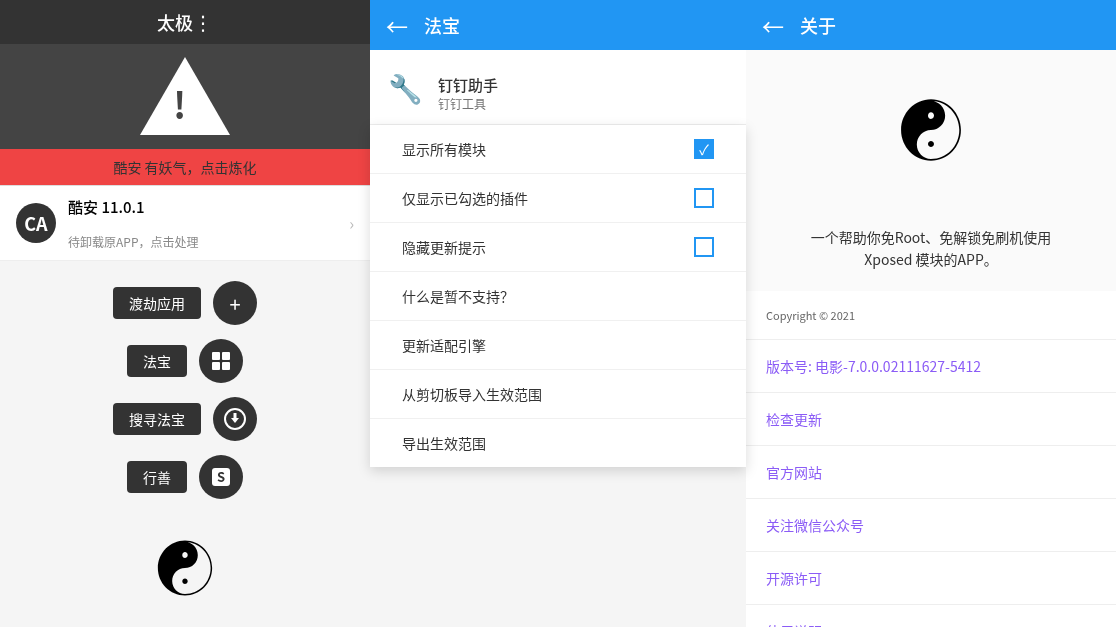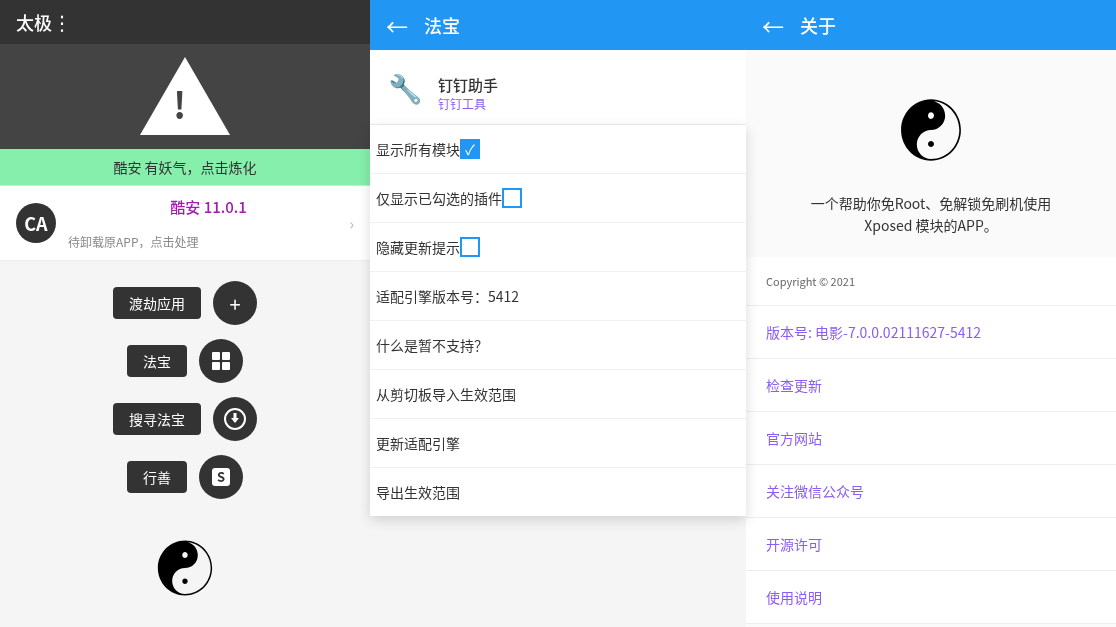--- a/index.html
+++ b/index.html
@@ -22,21 +22,21 @@
       flex-shrink: 0;
     }
 
     .left-header {
       background: #333;
       color: white;
       height: 50px;
       display: flex;
       align-items: center;
       padding: 0 16px;
-      justify-content: flex-start;
+      justify-content: center;
     }
 
     .left-header-title {
       font-size: 18px;
       font-weight: 500;
     }
 
     .dots-icon {
       font-size: 20px;
       color: white;
@@ -64,21 +64,21 @@
       content: '!';
       position: absolute;
       top: 20px;
       left: -12px;
       color: #444;
       font-size: 36px;
       font-weight: bold;
     }
 
     .warning-text {
-      background: #86efac;
+      background: #ef4444;
       text-align: center;
       padding: 8px;
       font-size: 14px;
       color: #333;
       border-bottom: 1px solid #ddd;
     }
 
     .app-row {
       background: white;
       display: flex;
@@ -97,21 +97,21 @@
       align-items: center;
       justify-content: center;
       color: white;
       font-size: 18px;
       font-weight: bold;
       margin-right: 12px;
       flex-shrink: 0;
     }
 
     .app-info { flex: 1; }
-    .app-name { font-size: 15px; color: #a21caf; font-weight: 500; text-align: center; }
+    .app-name { font-size: 15px; color: #000000; font-weight: 500; }
     .app-sub { font-size: 12px; color: #888; margin-top: 16px; }
 
     .arrow-right {
       color: #bbb;
       font-size: 16px;
     }
 
     .buttons-area {
       flex: 1;
       display: flex;
@@ -201,43 +201,43 @@
       display: flex;
       align-items: center;
       justify-content: center;
     }
 
     .wrench-icon {
       font-size: 28px;
     }
 
     .plugin-name { font-size: 15px; font-weight: 500; color: #333; margin-top: 12px; }
-    .plugin-sub { font-size: 12px; color: #8b5cf6; }
+    .plugin-sub { font-size: 12px; color: #737373; }
 
     
     .dropdown-overlay {
       position: relative;
       flex: 1;
     }
 
     .dropdown-menu {
       background: white;
       position: absolute;
       top: 0;
       left: 0;
       right: 0;
       z-index: 10;
       box-shadow: 0 4px 12px rgba(0,0,0,0.15);
     }
 
     .menu-item {
       display: flex;
       align-items: center;
-      justify-content: flex-start;
-      padding: 14px 6px;
+      justify-content: space-between;
+      padding: 14px 32px;
       border-bottom: 1px solid #f0f0f0;
       cursor: pointer;
       font-size: 14px;
       color: #333;
     }
 
     .menu-item:last-child {
       border-bottom: none;
     }
 
@@ -296,20 +296,21 @@
       padding: 30px 0 20px;
       font-size: 64px;
     }
 
     .about-desc {
       text-align: center;
       font-size: 14px;
       color: #333;
       padding: 0 30px 20px;
       line-height: 1.6;
+      margin-top: 34px;
     }
 
     .about-items {
       flex: 1;
       overflow: hidden;
     }
 
     .about-item {
       padding: 16px 20px;
       border-bottom: 1px solid #eee;
@@ -416,35 +417,32 @@
       <div class="menu-item">
         <span>仅显示已勾选的插件</span>
         <div class="checkbox empty"></div>
       </div>
 
       <div class="menu-item">
         <span>隐藏更新提示</span>
         <div class="checkbox empty"></div>
       </div>
 
-      <div class="menu-item">
-        <span>适配引擎版本号：5412</span>
-      </div>
 
 
       <div class="menu-item">
         <span>什么是暂不支持？</span>
       </div>
 
       <div class="menu-item">
+        <span>更新适配引擎</span>
+      </div>
+
+      <div class="menu-item">
         <span>从剪切板导入生效范围</span>
-      </div>
-
-      <div class="menu-item">
-        <span>更新适配引擎</span>
       </div>
 
       <div class="menu-item">
         <span>导出生效范围</span>
       </div>
     </div>
   </div>
 </div>
 
 <div class="right-panel">

